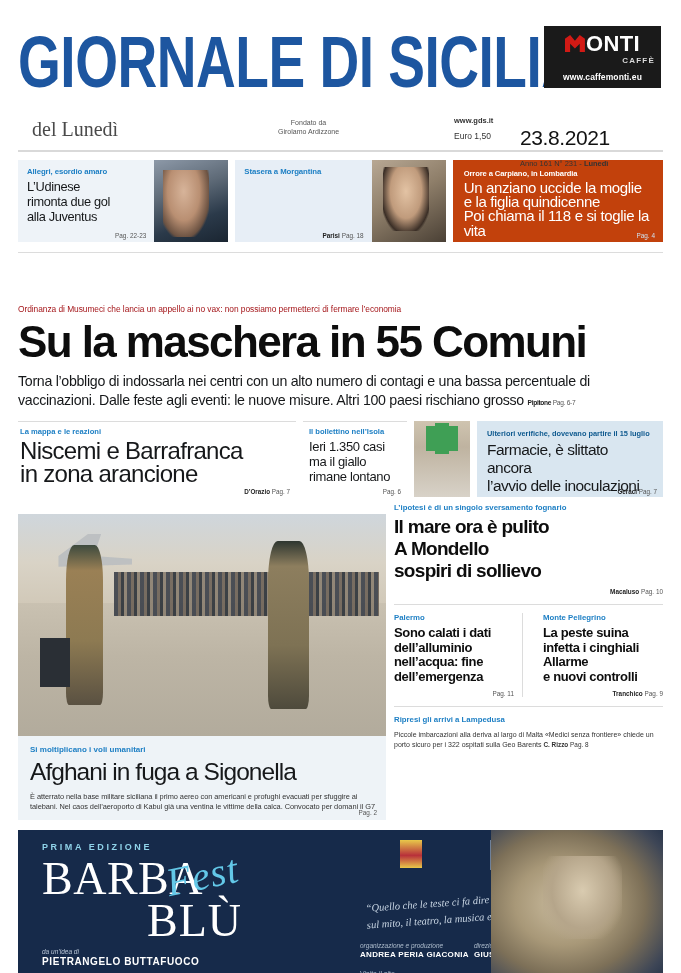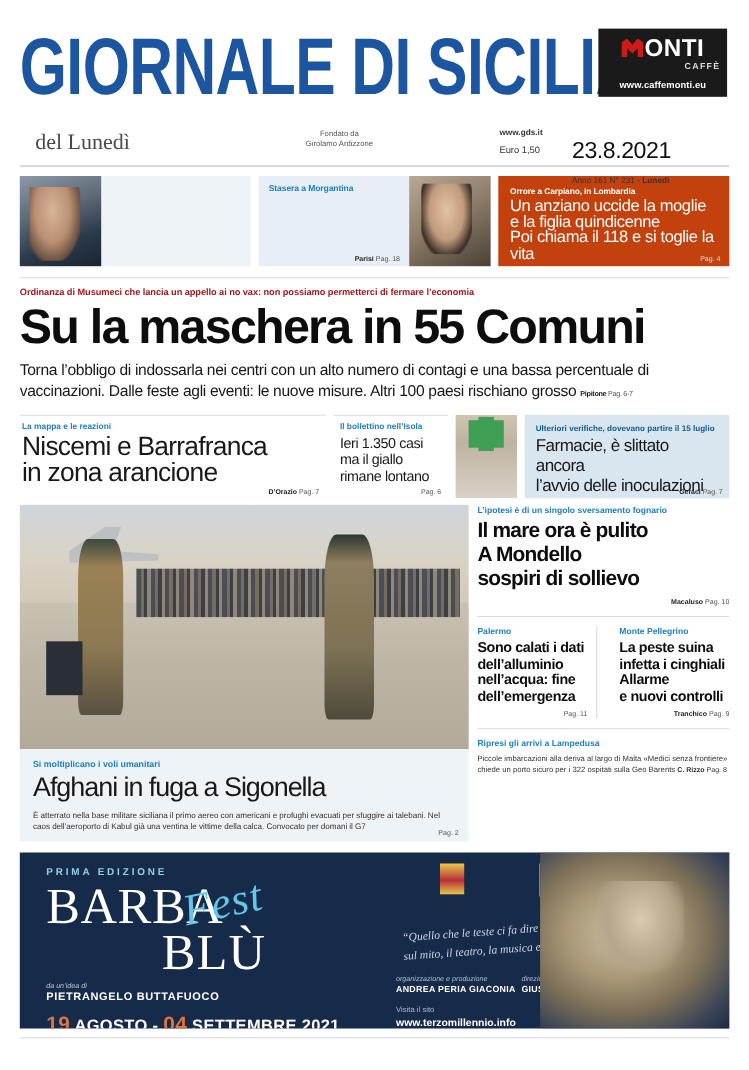--- a/index.html
+++ b/index.html
@@ -74,21 +74,21 @@
   .t2 .teaser-img::after{ content:""; position:absolute; left:16%; top:8%; width:62%; height:78%;
     background: radial-gradient(ellipse at 50% 38%, #e3c3a4 0%, #c09b7c 48%, #3a2e26 76%, transparent 82%);}
   .t3 { background:#c2410c; }
   .t3 .teaser-text { padding: 9px 10px 4px 11px; }
   .t3 .teaser-kicker { color:#ffffff; font-size:7.6px; }
   .t3 .teaser-head { color:#ffffff; font-size: 15px; line-height: 14.2px; }
   .t3 .teaser-ref { color:#cfe0ee; }
 
   
   .lead { margin-top: 10px; border-top: 1.5px solid #dcdcdc; padding-top: 7px; }
-  .lead-kicker { color:#a5171b; font-size: 8.4px; font-weight:700; letter-spacing:-0.05px; margin-bottom: 4px;}
+  .lead-kicker { color:#a5171b; font-size: 8.4px; font-weight:400; letter-spacing:-0.05px; margin-bottom: 4px; margin-top: 44px;}
   .lead-title {
     font-size: 44px; font-weight: 700; color:#0d0d0d;
     line-height: 47px; letter-spacing:-1.6px; white-space:nowrap;
   }
   .lead-sub {
     margin-top: 7px; font-size: 14.2px; line-height: 18.5px; color:#16181a;
     letter-spacing:-0.3px; position:relative; padding-right:0;
   }
   .lead-ref { font-size: 6.6px; color:#555; white-space:nowrap; }
   .lead-ref b { font-weight:700; color:#222; }
@@ -109,21 +109,21 @@
   .pharmacy {
     width:100%; height:100%;
     background: linear-gradient(180deg,#cfc4b0 0%,#bfb3a0 34%,#d8d2c8 100%);
     position:relative;
   }
   .pharmacy::before{ content:""; position:absolute; left:22%; top:6%; width:56%; height:34%; background:#3f9f55;}
   .pharmacy::after{ content:""; position:absolute; left:38%; top:2%; width:24%; height:42%; background:#3f9f55;}
 
   
   .mid { display:flex; gap:8px; margin-top: 6px; }
-  .photo-col { width: 408px; }
+  .photo-col { width: 368px; margin-top: 11px; }
   .main-photo { width:100%; height: 222px; position:relative; overflow:hidden;
     background: linear-gradient(180deg,#cfd6dc 0%,#d9d3c6 22%,#cfc6b5 45%,#c3bbaa 70%,#b9b2a2 100%); }
   .tarmac { position:absolute; left:0; right:0; top:40%; bottom:0;
     background: linear-gradient(180deg,#c9c1b1 0%,#bdb5a5 40%,#b2ab9c 100%); }
   .plane { position:absolute; left:11%; top:9%; width:20%; height:16%;
     background:#b8bcc0; clip-path: polygon(0 62%, 40% 0, 58% 0, 48% 62%, 100% 70%, 100% 86%, 0 92%); opacity:.85;}
   .crowd { position:absolute; left:26%; top:26%; width:72%; height:20%;
     background: repeating-linear-gradient(90deg,#3b4049 0px,#3b4049 4px,#6d6257 4px,#6d6257 7px,#2b3138 7px,#2b3138 10px,#8a7f70 10px,#8a7f70 13px); opacity:.9;}
   .soldier-l { position:absolute; left:13%; top:14%; width:10%; height:72%;
     background: linear-gradient(180deg,#3d4a3e 0%,#9a8055 16%,#8d7a52 60%,#5a5142 100%);
@@ -210,20 +210,27 @@
     </div>
     <div class="meta-web">www.gds.it</div>
     <div class="meta-euro">Euro 1,50</div>
     <div class="meta-anno"><span>Anno 161 N° 231 - </span><b>Lunedì</b></div>
     <div class="meta-date">23.8.2021</div>
   </div>
 
   <div class="teasers">
 
     <div class="teaser t1">
+      <div class="teaser-text">
+        <div class="teaser-kicker">Allegri, esordio amaro</div>
+        <div class="teaser-head" style="white-space:pre-line">L’Udinese
+rimonta due gol
+alla Juventus</div>
+        <div class="teaser-ref">Pag. 22-23</div>
+      </div>
       <div class="teaser-img"></div>
     </div>
 
     <div class="teaser t2">
       <div class="teaser-text">
         <div class="teaser-kicker">Stasera a Morgantina</div>
         <div class="teaser-ref"><b>Parisi</b> <span>Pag. 18</span></div>
       </div>
       <div class="teaser-img"></div>
     </div>

